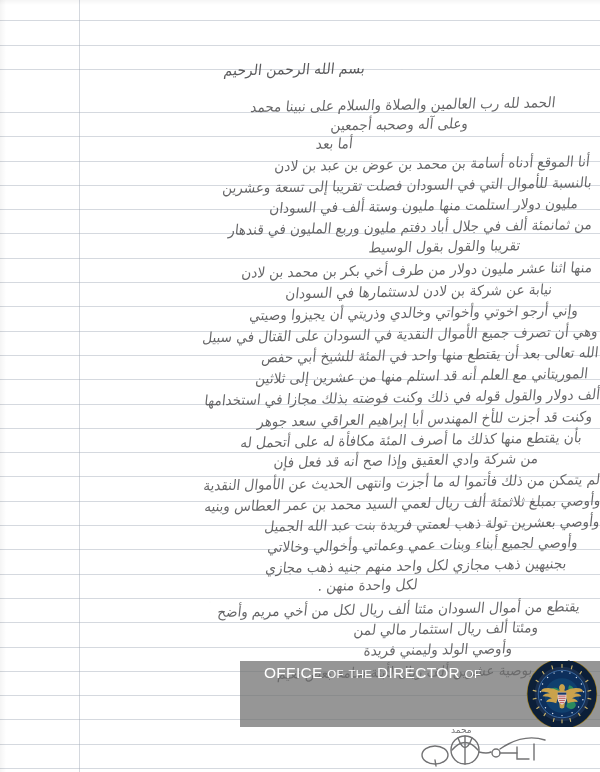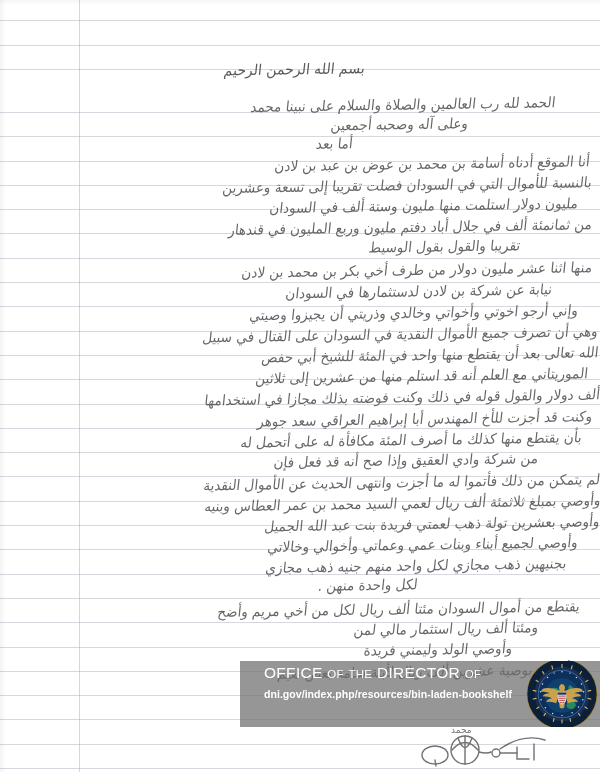--- a/index.html
+++ b/index.html
@@ -234,21 +234,20 @@
   <div class="odni-banner">
 
     <div class="odni-text-block">
       <div class="odni-line1">
         <span>OFFICE</span>
         <span class="small">OF</span>
         <span class="small">THE</span>
         <span>DIRECTOR</span>
         <span class="small">OF</span>
       </div>
-      <div class="odni-url">dni.gov/index.php/resources/bin-laden-bookshelf</div>
     </div>
 
     <div class="odni-seal-wrap">
       <svg width="72" height="72" viewBox="0 0 100 100">
 
         <circle cx="50" cy="50" r="49" fill="#9c7b16"></circle>
         <circle cx="50" cy="50" r="47" fill="#d4af37"></circle>
         <circle cx="50" cy="50" r="43" fill="#1a2f4e"></circle>
 
         <circle cx="50" cy="50" r="43" fill="none" stroke="#0c1f38" stroke-width="10"></circle>

